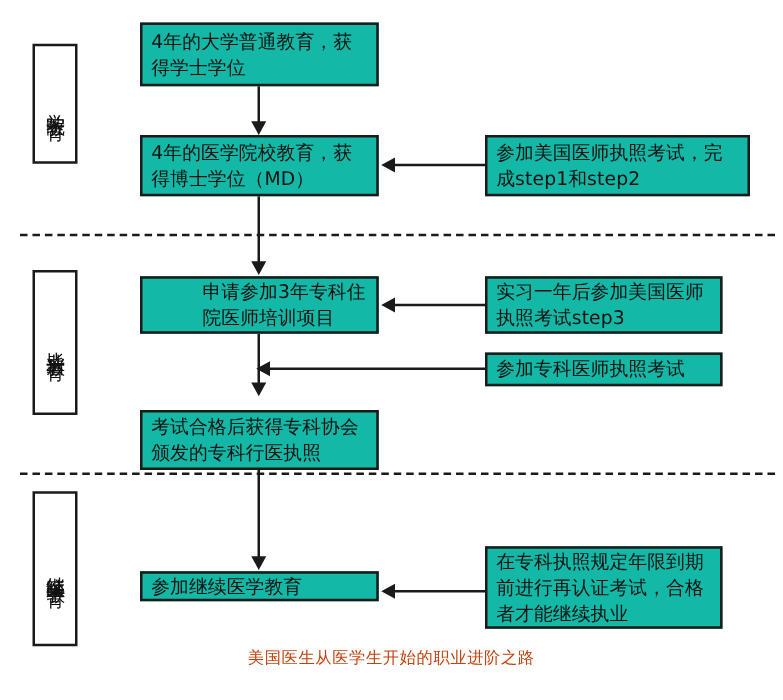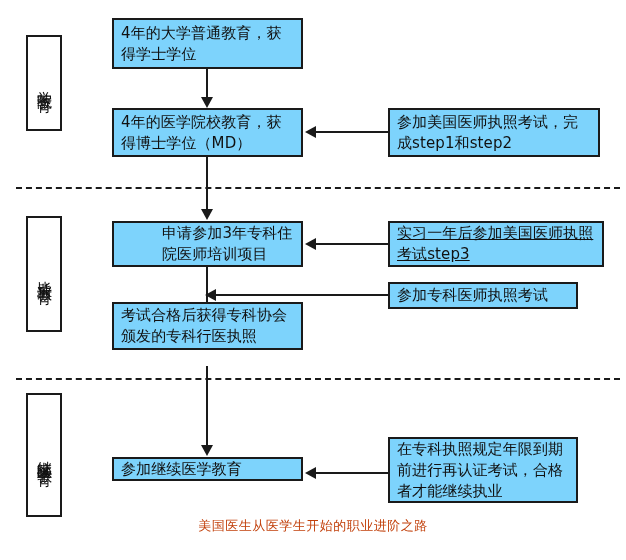--- a/index.html
+++ b/index.html
@@ -16,21 +16,21 @@
     height: 560px;
     background: #ffffff;
     overflow: hidden;
   }
 
   
   .node {
     position: absolute;
     box-sizing: border-box;
     border: 2px solid #1a1a1a;
-    background: #7dd3fc;
+    background: #14b8a6;
     color: #111111;
     font-size: 15px;
     line-height: 21px;
     padding: 4px 7px;
     display: flex;
     align-items: center;
     z-index: 3;
     letter-spacing: 0.1px;
   }
   .node .txt {
@@ -132,33 +132,33 @@
   </div>
 
   <div class="node" style="left:112px; top:108px; width:191px; height:49px;align-items:center;">
     <span class="txt">4年的医学院校教育，获得博士学位（MD）</span>
   </div>
 
   <div class="node" style="left:112px; top:221px; width:191px; height:46px;padding-left:48px;">
     <span class="txt">申请参加3年专科住院医师培训项目</span>
   </div>
 
-  <div class="node" style="left:112px; top:302px; width:191px; height:48px;">
+  <div class="node" style="left:112px; top:328px; width:191px; height:48px;">
     <span class="txt">考试合格后获得专科协会颁发的专科行医执照</span>
   </div>
 
   <div class="node" style="left:112px; top:457px; width:191px; height:24px;">
     <span class="txt">参加继续医学教育</span>
   </div>
 
   <div class="node" style="left:388px; top:108px; width:212px; height:49px;">
     <span class="txt">参加美国医师执照考试，完成step1和step2</span>
   </div>
 
-  <div class="node" style="left:388px; top:221px; width:216px; height:46px;text-decoration:underline;">
+  <div class="node" style="left:388px; top:221px; width:190px; height:46px;">
     <span class="txt">实习一年后参加美国医师执照考试step3</span>
   </div>
 
   <div class="node" style="left:388px; top:437px; width:190px; height:66px;">
     <span class="txt">在专科执照规定年限到期前进行再认证考试，合格者才能继续执业</span>
   </div>
 
   <div class="node" style="left:388px; top:282px; width:190px; height:27px;">
     <span class="txt">参加专科医师执照考试</span>
   </div>

